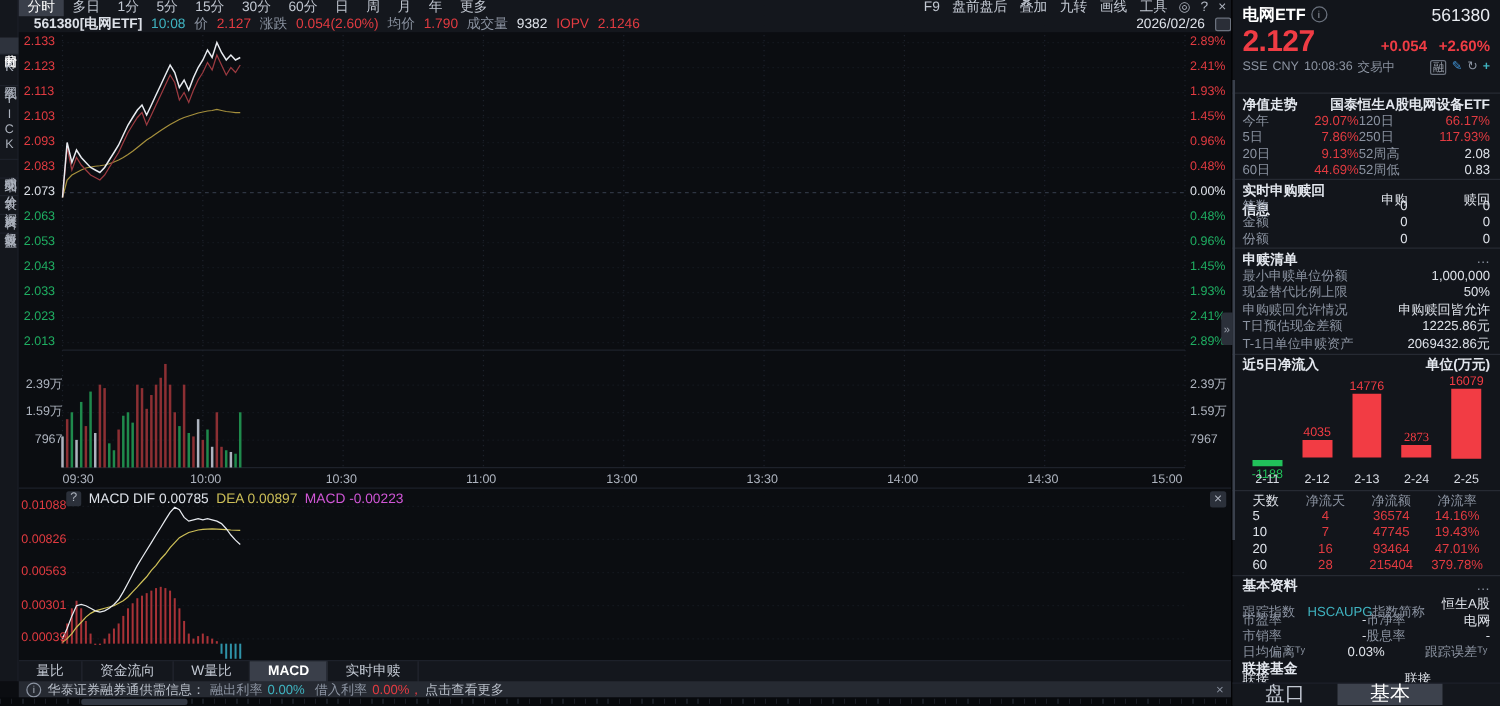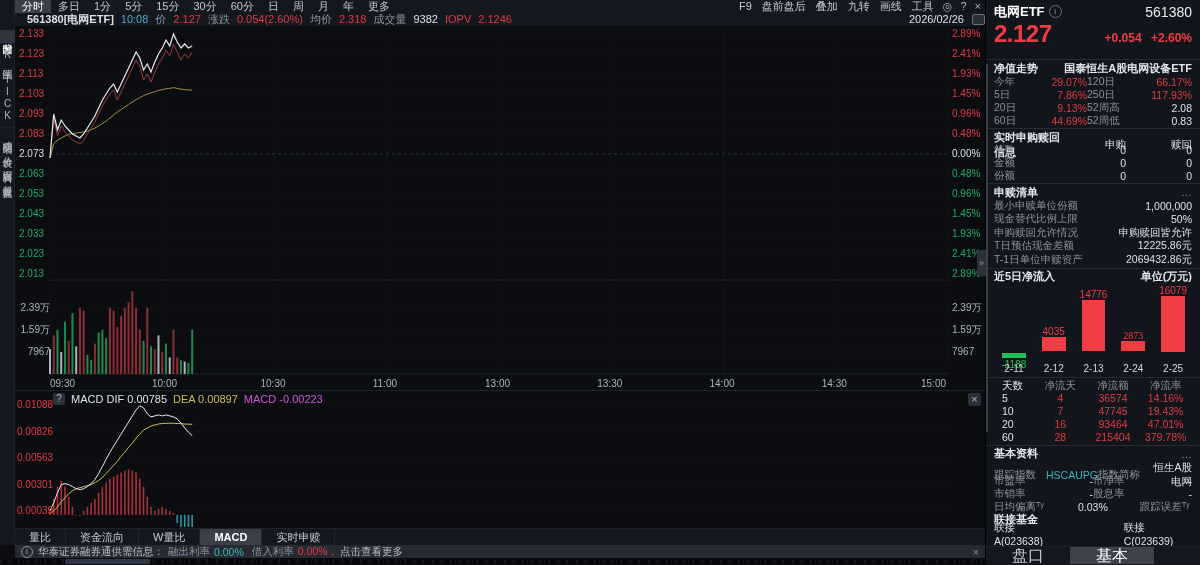--- a/index.html
+++ b/index.html
@@ -124,21 +124,21 @@
         </span>
       </div>
     <div class="tb-row tb-row2">
       <span class="q-seg white bold">561380[电网ETF]</span>
       <span class="q-seg teal">10:08</span>
       <span class="q-seg gray">价</span>
       <span class="q-seg red">2.127</span>
       <span class="q-seg gray">涨跌</span>
       <span class="q-seg red">0.054(2.60%)</span>
       <span class="q-seg gray">均价</span>
-      <span class="q-seg red">2.318</span>
+      <span class="q-seg red">1.790</span>
       <span class="q-seg gray">成交量</span>
       <span class="q-seg white">9382</span>
       <span class="q-seg red">IOPV</span>
       <span class="q-seg red">2.1246</span>
       <span class="tb-date">2026/02/26</span>
       <span class="mini-ico"></span>
     </div>
   </div>
 
   <div class="chart" id="chartBox">
@@ -354,20 +354,32 @@
       <div class="p-r1">
         <span class="p-name">电网ETF</span>
         <span class="i-ico">i</span>
         <span class="p-code">561380</span>
       </div>
       <div class="p-r2">
         <span class="p-price">2.127</span>
         <span class="p-chg"><span>+0.054</span>
           <span style="margin-left:6px">+2.60%</span></span>
       </div>
+      <div class="p-r3">
+        <span>SSE</span>
+        <span>CNY</span>
+        <span>10:08:36</span>
+        <span>交易中</span>
+        <span class="p-icons">
+          <span class="badge">融</span>
+          <span style="color:#3e8fd0;cursor:pointer">✎</span>
+          <span style="color:#8b93a1;cursor:pointer">↻</span>
+          <span style="color:#3fb3c0;cursor:pointer;font-weight:bold">+</span>
+        </span>
+      </div>
     </div>
     <div class="divider"></div>
 
     <div class="sec-title">
       <span>净值走势</span>
       <span class="rt">国泰恒生A股电网设备ETF</span>
     </div>
     <div id="perfRows">
         <div class="grid4">
           <span class="lab gray">今年</span>

